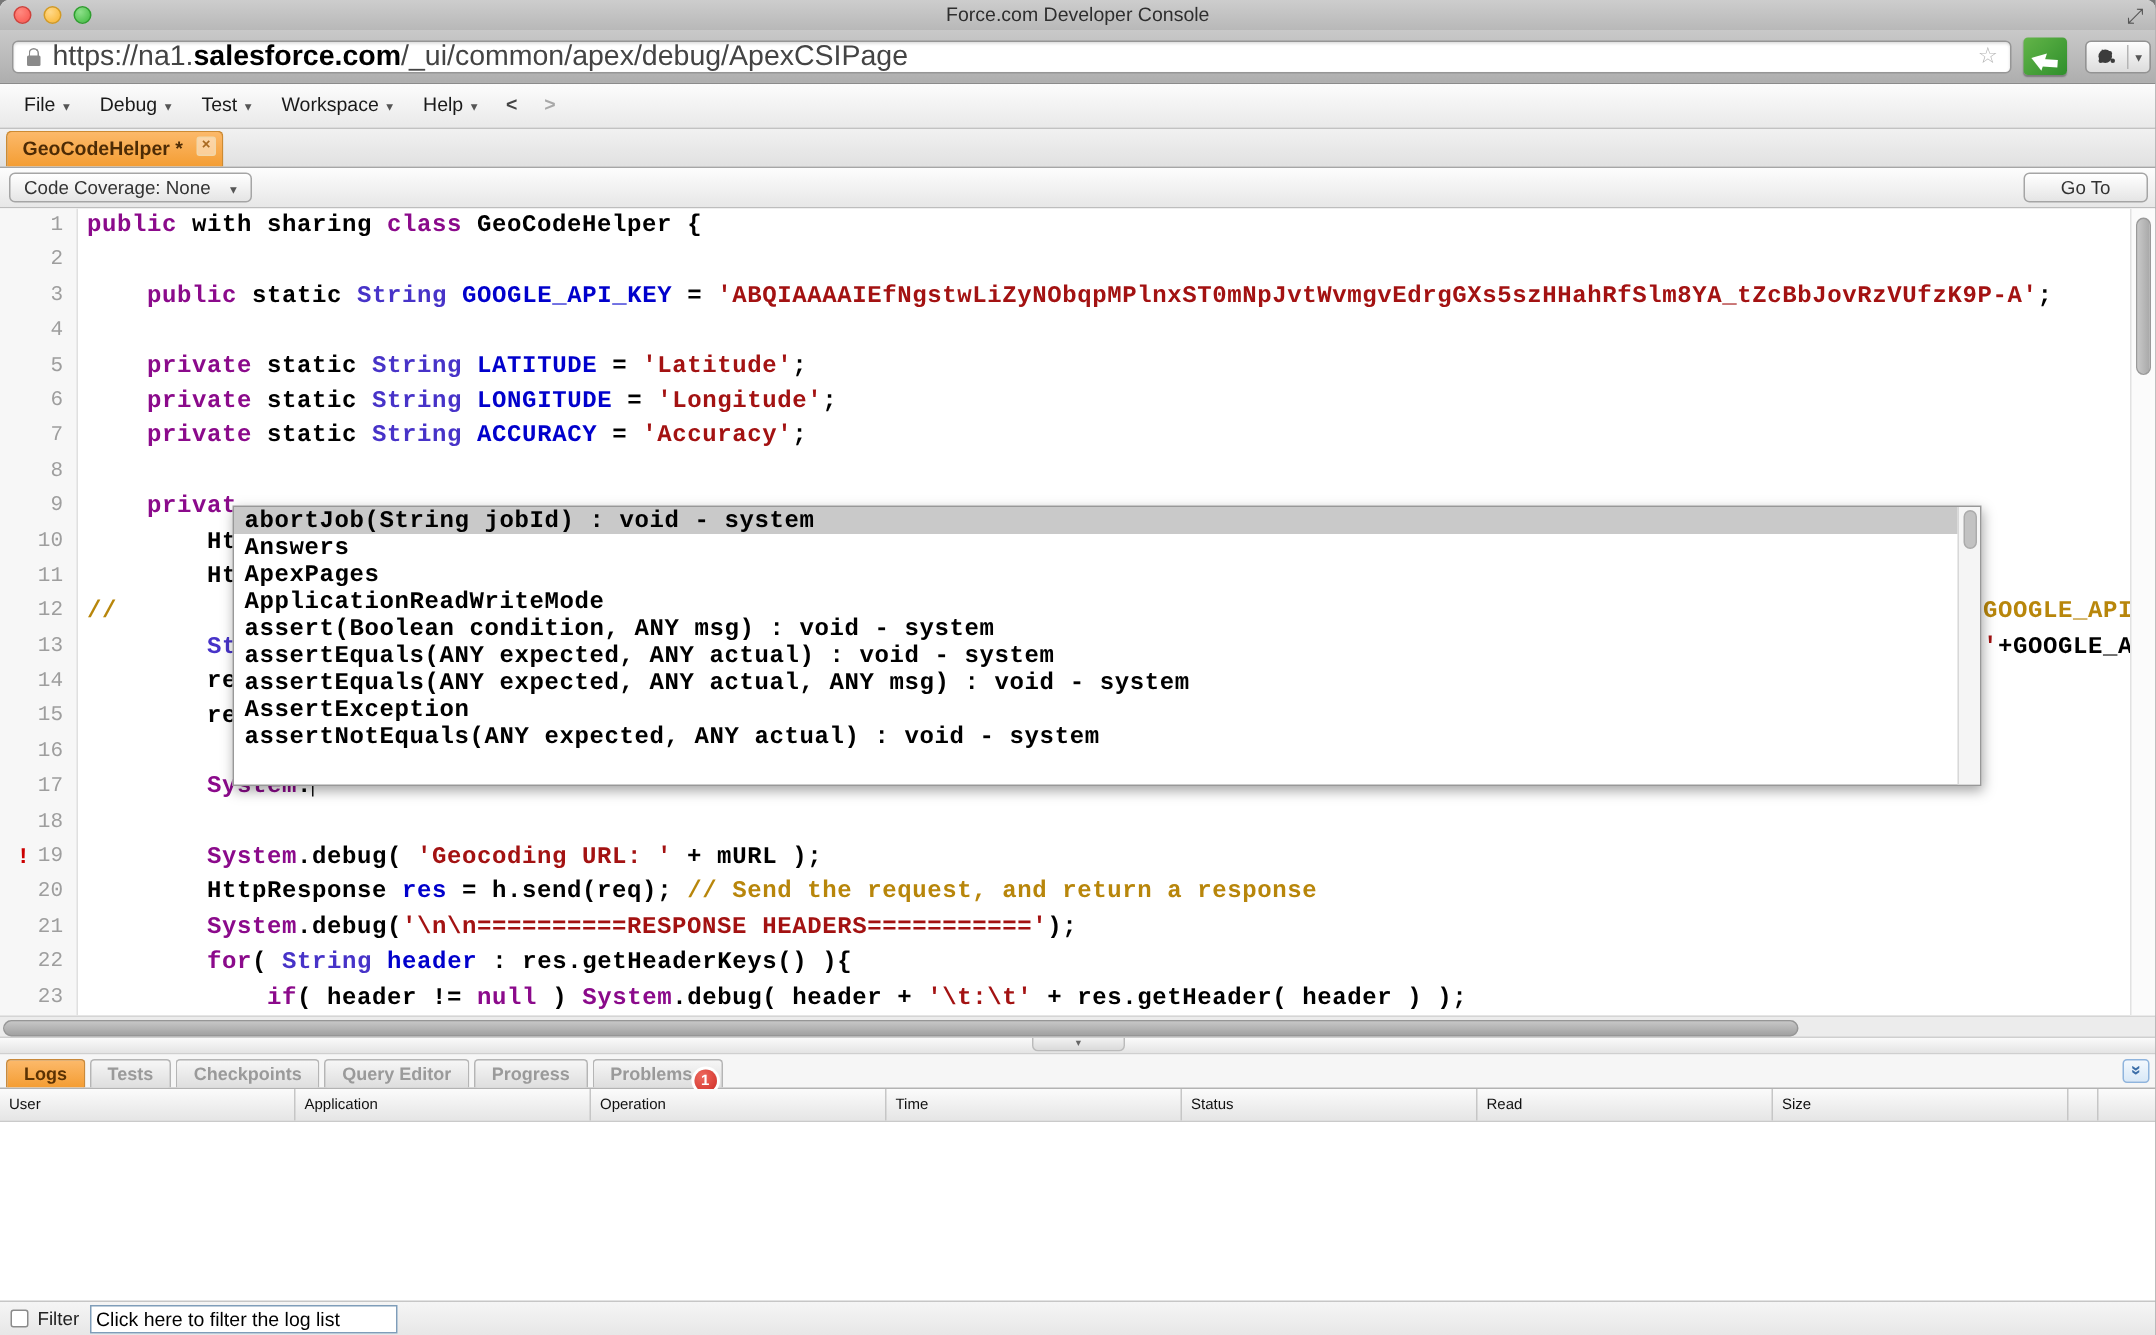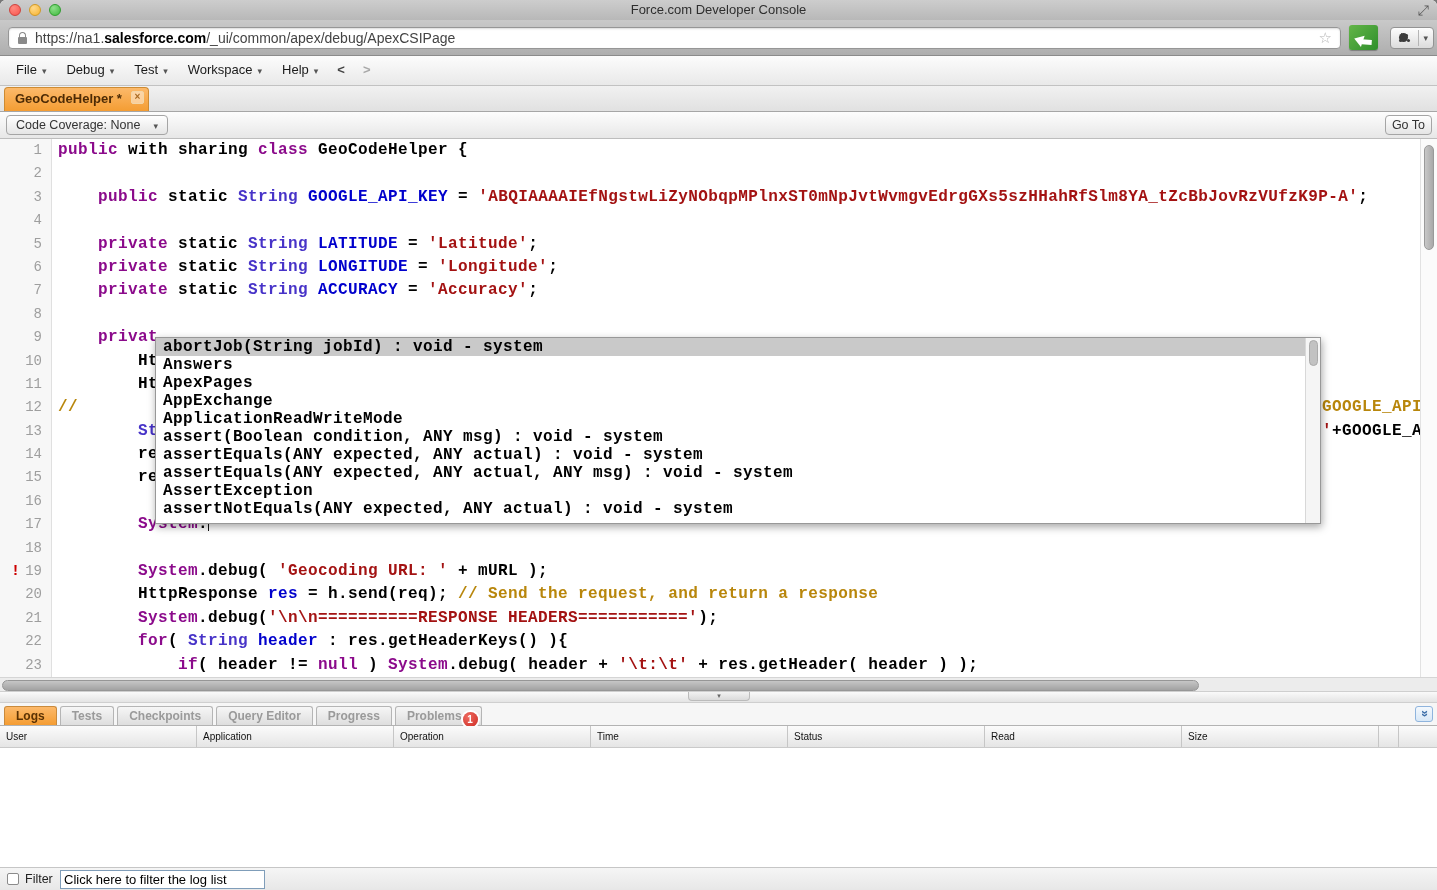--- a/index.html
+++ b/index.html
@@ -18,21 +18,21 @@
   #fullscreen{position:absolute;right:8px;top:0;font-size:14px;line-height:20px;color:#555;}
   
   #urlrow{position:absolute;left:0;top:20px;width:100%;height:36px;
           background:linear-gradient(#c9c9c9,#aeaeae);border-bottom:1px solid #8b8b8b;box-sizing:border-box;}
   #urlfield{position:absolute;left:8px;top:7px;width:1333px;height:22px;background:#fff;
             border:1px solid #969696;border-radius:4px;box-sizing:border-box;
             box-shadow:inset 0 1px 2px rgba(0,0,0,.15);}
   .lock{position:absolute;left:9px;top:9px;width:9px;height:7px;background:#8a8a8a;border-radius:1px;}
   .lock:before{content:'';position:absolute;left:1px;top:-5px;width:5px;height:5px;
                border:1.5px solid #8a8a8a;border-bottom:none;border-radius:4px 4px 0 0;}
-  .url{position:absolute;left:26px;top:0;line-height:20px;font-size:14px;color:#444;white-space:nowrap;}
+  .url{position:absolute;left:26px;top:0;line-height:20px;font-size:19px;color:#444;white-space:nowrap;}
   .url b{color:#000;}
   .star{position:absolute;right:8px;top:0;font-size:15px;line-height:20px;color:#b5b5b5;}
   #clipper{position:absolute;left:1349px;top:5px;width:29px;height:25px;border-radius:3px;
            background:linear-gradient(135deg,#63b548,#2f8f2c);box-shadow:0 1px 1px rgba(0,0,0,.3);}
   .clip-arrow{position:absolute;left:5px;top:9px;width:0;height:0;
               border-top:6px solid transparent;border-bottom:6px solid transparent;
               border-right:9px solid #fff;transform:rotate(18deg);}
   .clip-arrow:after{content:'';position:absolute;left:8px;top:-3px;width:10px;height:5px;
                     background:#fff;transform:rotate(-14deg);}
   #extbtn{position:absolute;left:1390px;top:7px;width:44px;height:22px;border:1px solid #939393;
@@ -60,21 +60,21 @@
             border:1px solid #f2d6a8;border-radius:2px;box-sizing:border-box;
             font-size:10px;line-height:10px;text-align:center;color:#a96a22;}
   
   #coveragebar{position:absolute;left:0;top:112px;width:100%;height:27px;
                background:linear-gradient(#fdfdfd,#e7e7e7);border-bottom:1px solid #bdbdbd;box-sizing:border-box;}
   .toolbtn{position:absolute;top:3px;height:20px;border:1px solid #a5a5a5;border-radius:4px;
            background:linear-gradient(#ffffff,#e5e5e5);font-size:12.5px;line-height:19px;color:#333;
            padding:0 9px;box-sizing:border-box;}
   #coveragebtn{left:6px;}
   #coveragebtn .caret{font-size:9px;color:#555;margin-left:13px;}
-  #gotobtn{right:5px;padding:0 6px;}
+  #gotobtn{right:5px;padding:0 24px;}
   
   #editor{position:absolute;left:0;top:139px;width:100%;height:538px;background:#fff;overflow:hidden;}
   #gutter{position:absolute;left:0;top:0;bottom:0;width:52px;background:#f7f7f7;border-right:1px solid #e0e0e0;box-sizing:border-box;}
   .gut-line{position:relative;height:23.4px;line-height:23.4px;text-align:right;padding-right:9px;
             font-family:"Liberation Mono","DejaVu Sans Mono",monospace;font-size:14px;color:#9e9e9e;}
   .gut-line .err{position:absolute;left:11px;color:var(--error-red);font-weight:bold;font-size:15px;}
   #code{position:absolute;left:52px;top:0;right:0;bottom:0;padding-left:6px;
         font-family:"Liberation Mono","DejaVu Sans Mono",monospace;font-weight:bold;
         font-size:16px;letter-spacing:.4px;}
   .code-line{position:relative;height:23.4px;line-height:23.4px;white-space:pre;}
@@ -241,21 +241,20 @@
         <div class="code-line"><span class="tk-p">        HttpResponse </span><span class="tk-d">res</span><span class="tk-p"> = h.send(req); </span><span class="tk-c">// Send the request, and return a response</span></div>
         <div class="code-line"><span class="tk-p">        </span><span class="tk-k">System</span><span class="tk-p">.debug(</span><span class="tk-s">'\n\n==========RESPONSE HEADERS==========='</span><span class="tk-p">);</span></div>
         <div class="code-line"><span class="tk-p">        </span><span class="tk-k">for</span><span class="tk-p">( </span><span class="tk-t">String</span><span class="tk-p"> </span><span class="tk-d">header</span><span class="tk-p"> : res.getHeaderKeys() ){</span></div>
         <div class="code-line"><span class="tk-p">            </span><span class="tk-k">if</span><span class="tk-p">( header != </span><span class="tk-k">null</span><span class="tk-p"> ) </span><span class="tk-k">System</span><span class="tk-p">.debug( header + </span><span class="tk-s">'\t:\t'</span><span class="tk-p"> + res.getHeader( header ) );</span></div>
       </div>
     <div id="popup">
       <div id="popup-items">
           <div class="pop-item sel">abortJob(String jobId) : void - system</div>
           <div class="pop-item">Answers</div>
           <div class="pop-item">ApexPages</div>
-          <div class="pop-item">AppExchange</div>
           <div class="pop-item">ApplicationReadWriteMode</div>
           <div class="pop-item">assert(Boolean condition, ANY msg) : void - system</div>
           <div class="pop-item">assertEquals(ANY expected, ANY actual) : void - system</div>
           <div class="pop-item">assertEquals(ANY expected, ANY actual, ANY msg) : void - system</div>
           <div class="pop-item">AssertException</div>
           <div class="pop-item">assertNotEquals(ANY expected, ANY actual) : void - system</div>
         </div>
       <div class="pop-scroll">
         <div class="pop-thumb"></div>
       </div>

